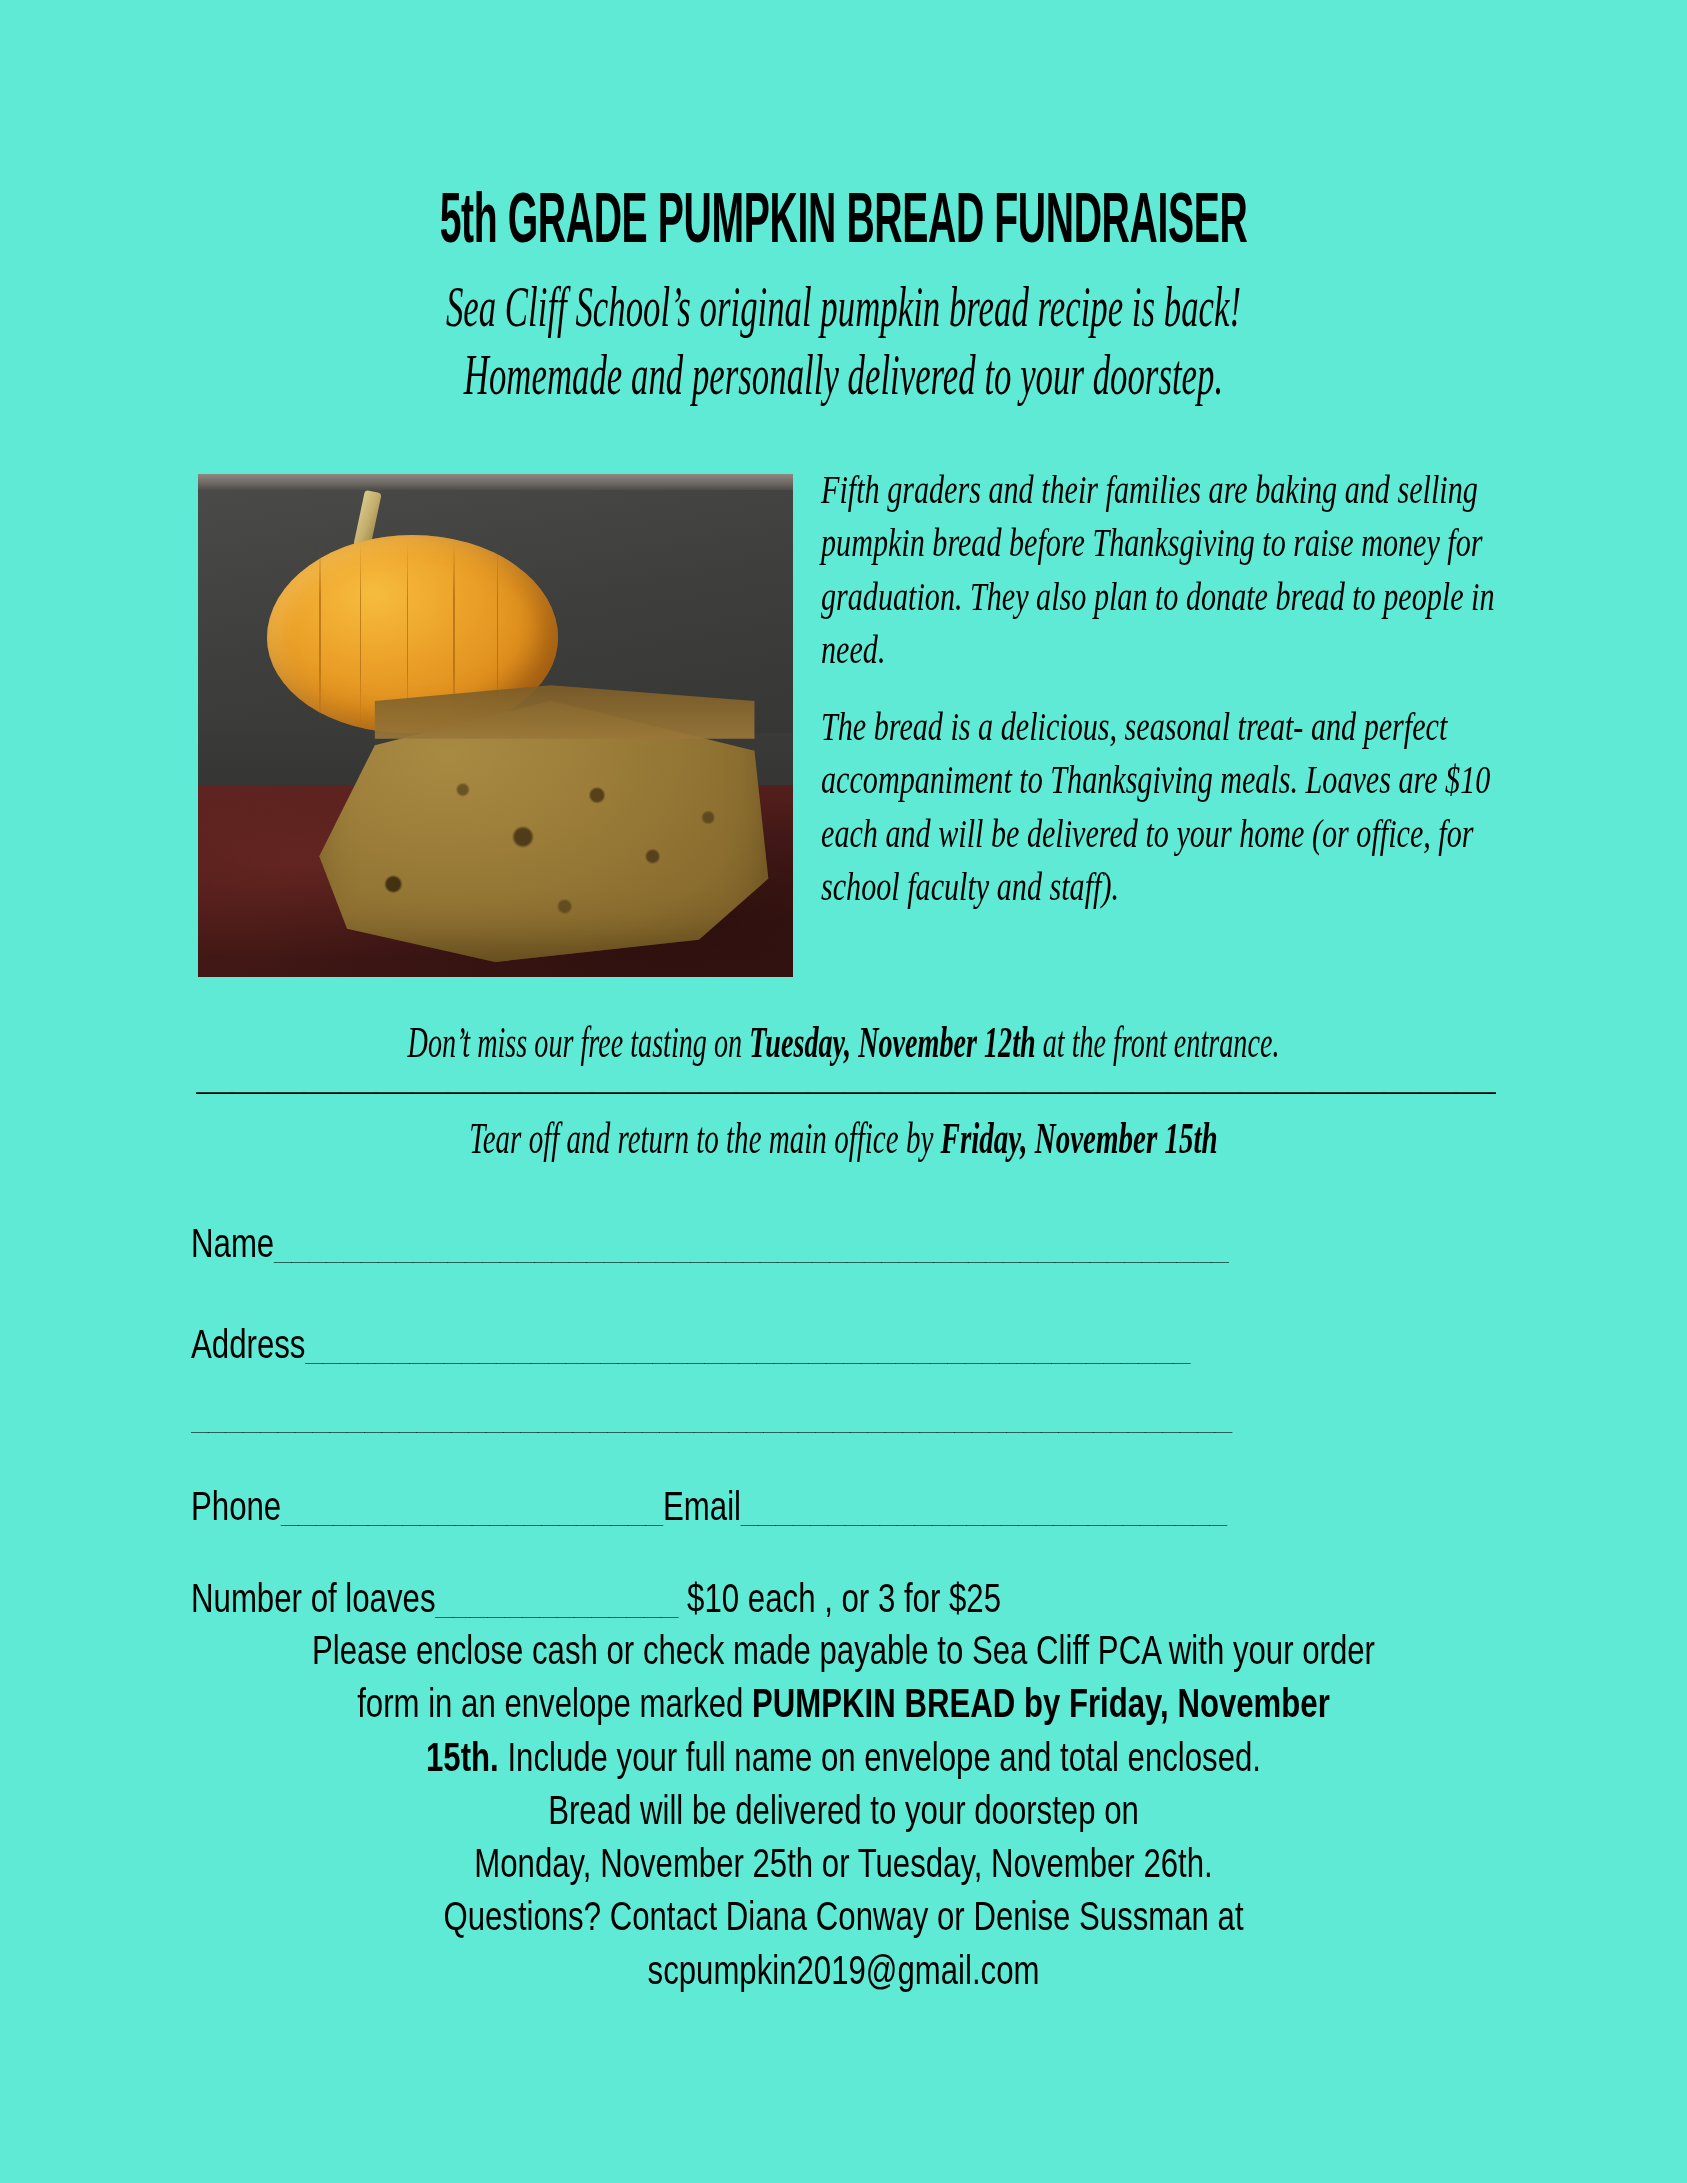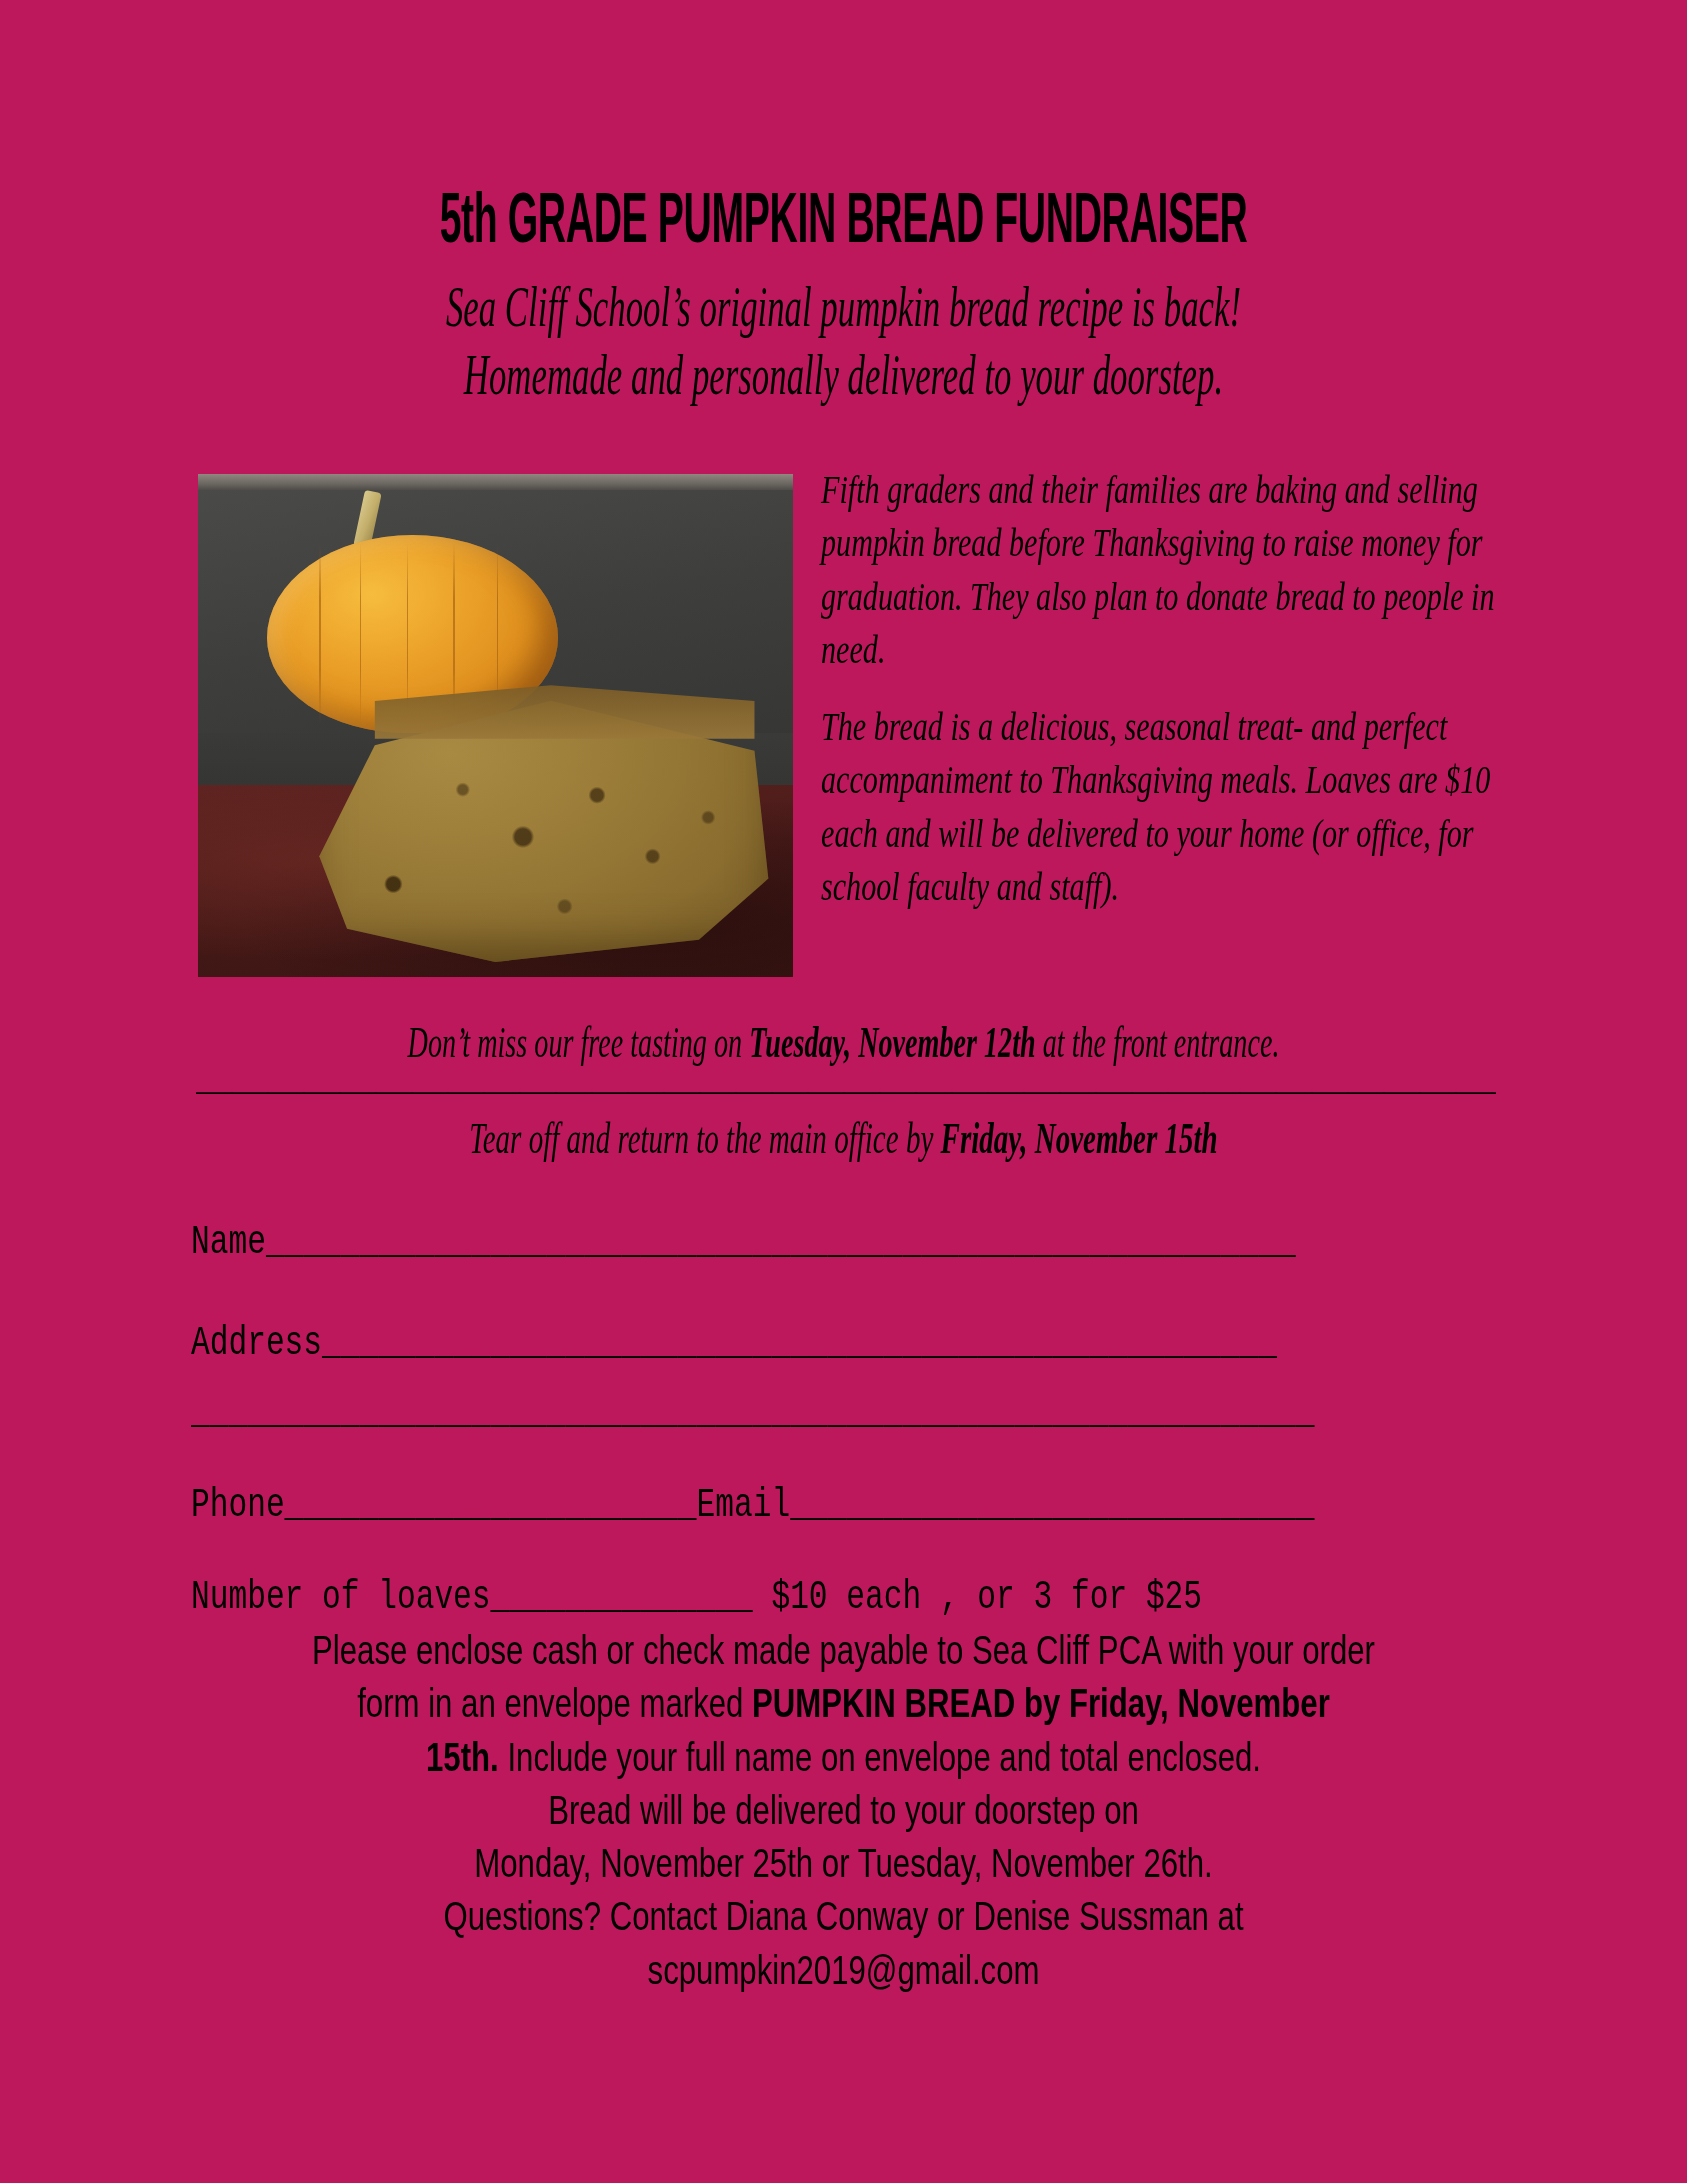--- a/index.html
+++ b/index.html
@@ -12,21 +12,21 @@
     height: 2183px;
     font-family: "Liberation Serif", serif;
     color: #000000;
     -webkit-font-smoothing: antialiased;
   }
 
   .page {
     position: relative;
     width: 1687px;
     height: 2183px;
-    background: #be185d;
+    background: #5eead4;
     overflow: hidden;
   }
 
   
   .flyer-title {
     position: absolute;
     left: 0;
     top: 183px;
     width: 1687px;
     text-align: center;
@@ -196,21 +196,21 @@
     white-space: nowrap;
   }
   .tearoff b { font-weight: 700; }
 
   
   .form {
     position: absolute;
     left: 191px;
     top: 1223px;
     width: 1270px;
-    font-family: Liberation Mono, monospace;
+    font-family: Liberation Sans, sans-serif;
   }
   .form-row {
     font-size: 40px;
     line-height: 1.0;
     white-space: nowrap;
     overflow: hidden;
     transform: scaleX(0.78);
     transform-origin: left top;
     width: 1634px;
   }

